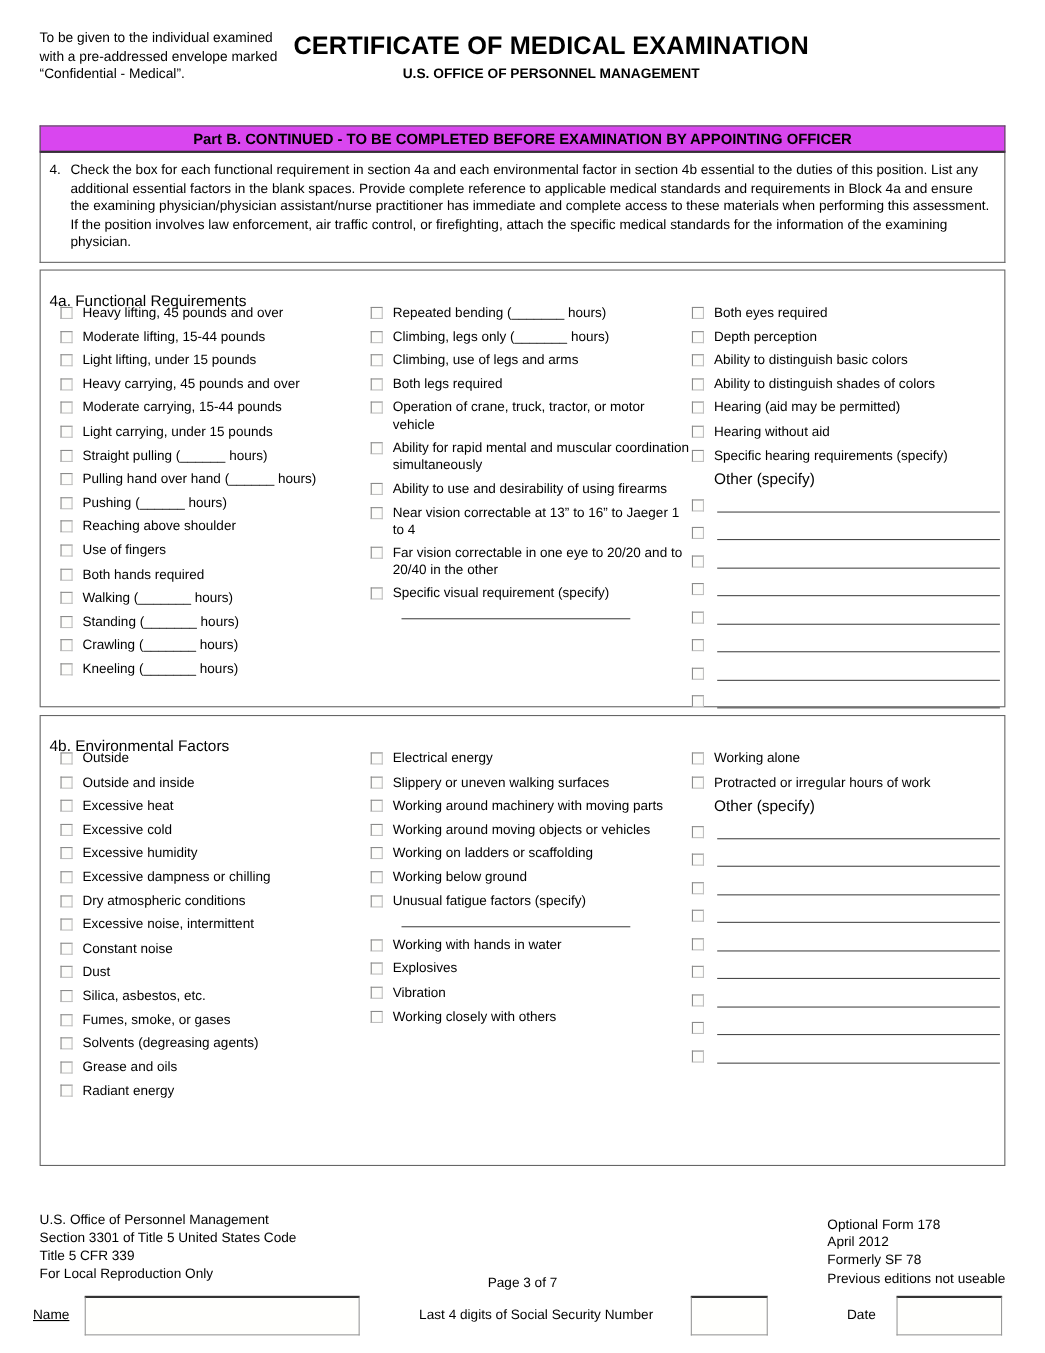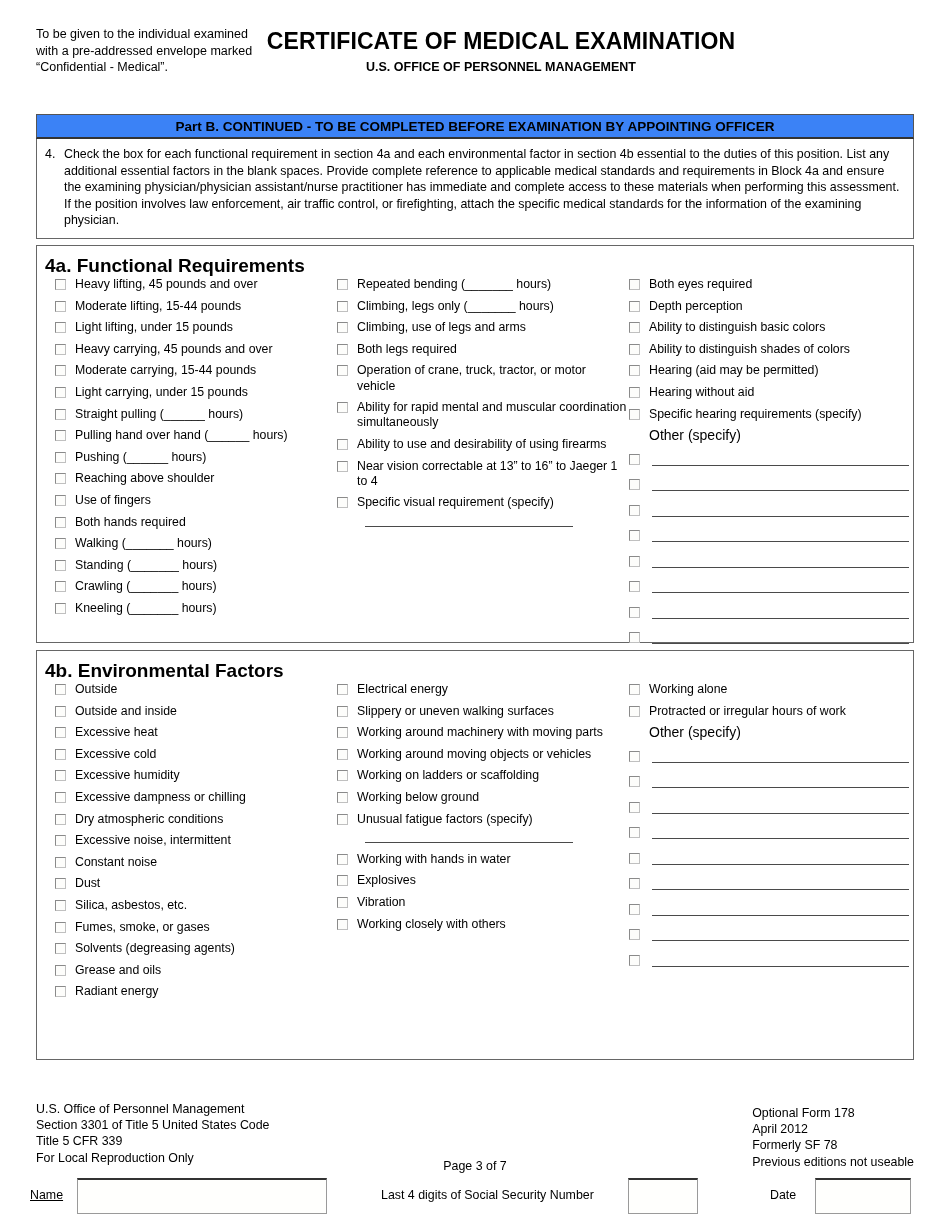--- a/index.html
+++ b/index.html
@@ -69,21 +69,21 @@
   }
 
   
   .partb-bar {
     position: absolute;
     left: 36px;
     top: 114px;
     width: 878px;
     height: 25px;
     box-sizing: border-box;
-    background: #3b82f6;
+    background: #d946ef;
     border: 1px solid #555;
     border-bottom: 2px solid #333;
     text-align: center;
     font-size: 13.5px;
     font-weight: bold;
     line-height: 23px;
   }
 
   
   .instr-box {
@@ -117,23 +117,22 @@
     width: 878px;
     box-sizing: border-box;
     border: 1px solid #666;
   }
   #sec4a { top: 245px; height: 398px; }
   #sec4b { top: 650px; height: 410px; }
 
   .sec-title {
     position: absolute;
     left: 8px;
-    top: 9px;
-    font-size: 19px;
-    font-weight: bold;
+    top: 19px;
+    font-size: 14px;
   }
 
   .cols {
     position: absolute;
     left: 0;
     top: 31px;
     width: 100%;
     height: calc(100% - 31px);
   }
   .col {
@@ -362,20 +361,24 @@
             <div class="cbox"></div>
             <div class="clabel">Ability for rapid mental and muscular coordination simultaneously</div>
           </div>
           <div class="crow">
             <div class="cbox"></div>
             <div class="clabel">Ability to use and desirability of using firearms</div>
           </div>
           <div class="crow">
             <div class="cbox"></div>
             <div class="clabel">Near vision correctable at 13” to 16” to Jaeger 1 to 4</div>
+          </div>
+          <div class="crow">
+            <div class="cbox"></div>
+            <div class="clabel">Far vision correctable in one eye to 20/20 and to 20/40 in the other</div>
           </div>
           <div class="crow">
             <div class="cbox"></div>
             <div class="clabel">Specific visual requirement (specify)</div>
           </div>
           <div class="rule spec-rule"></div>
         </div>
       <div class="col col-3" id="a-col3">
           <div class="crow">
             <div class="cbox"></div>

